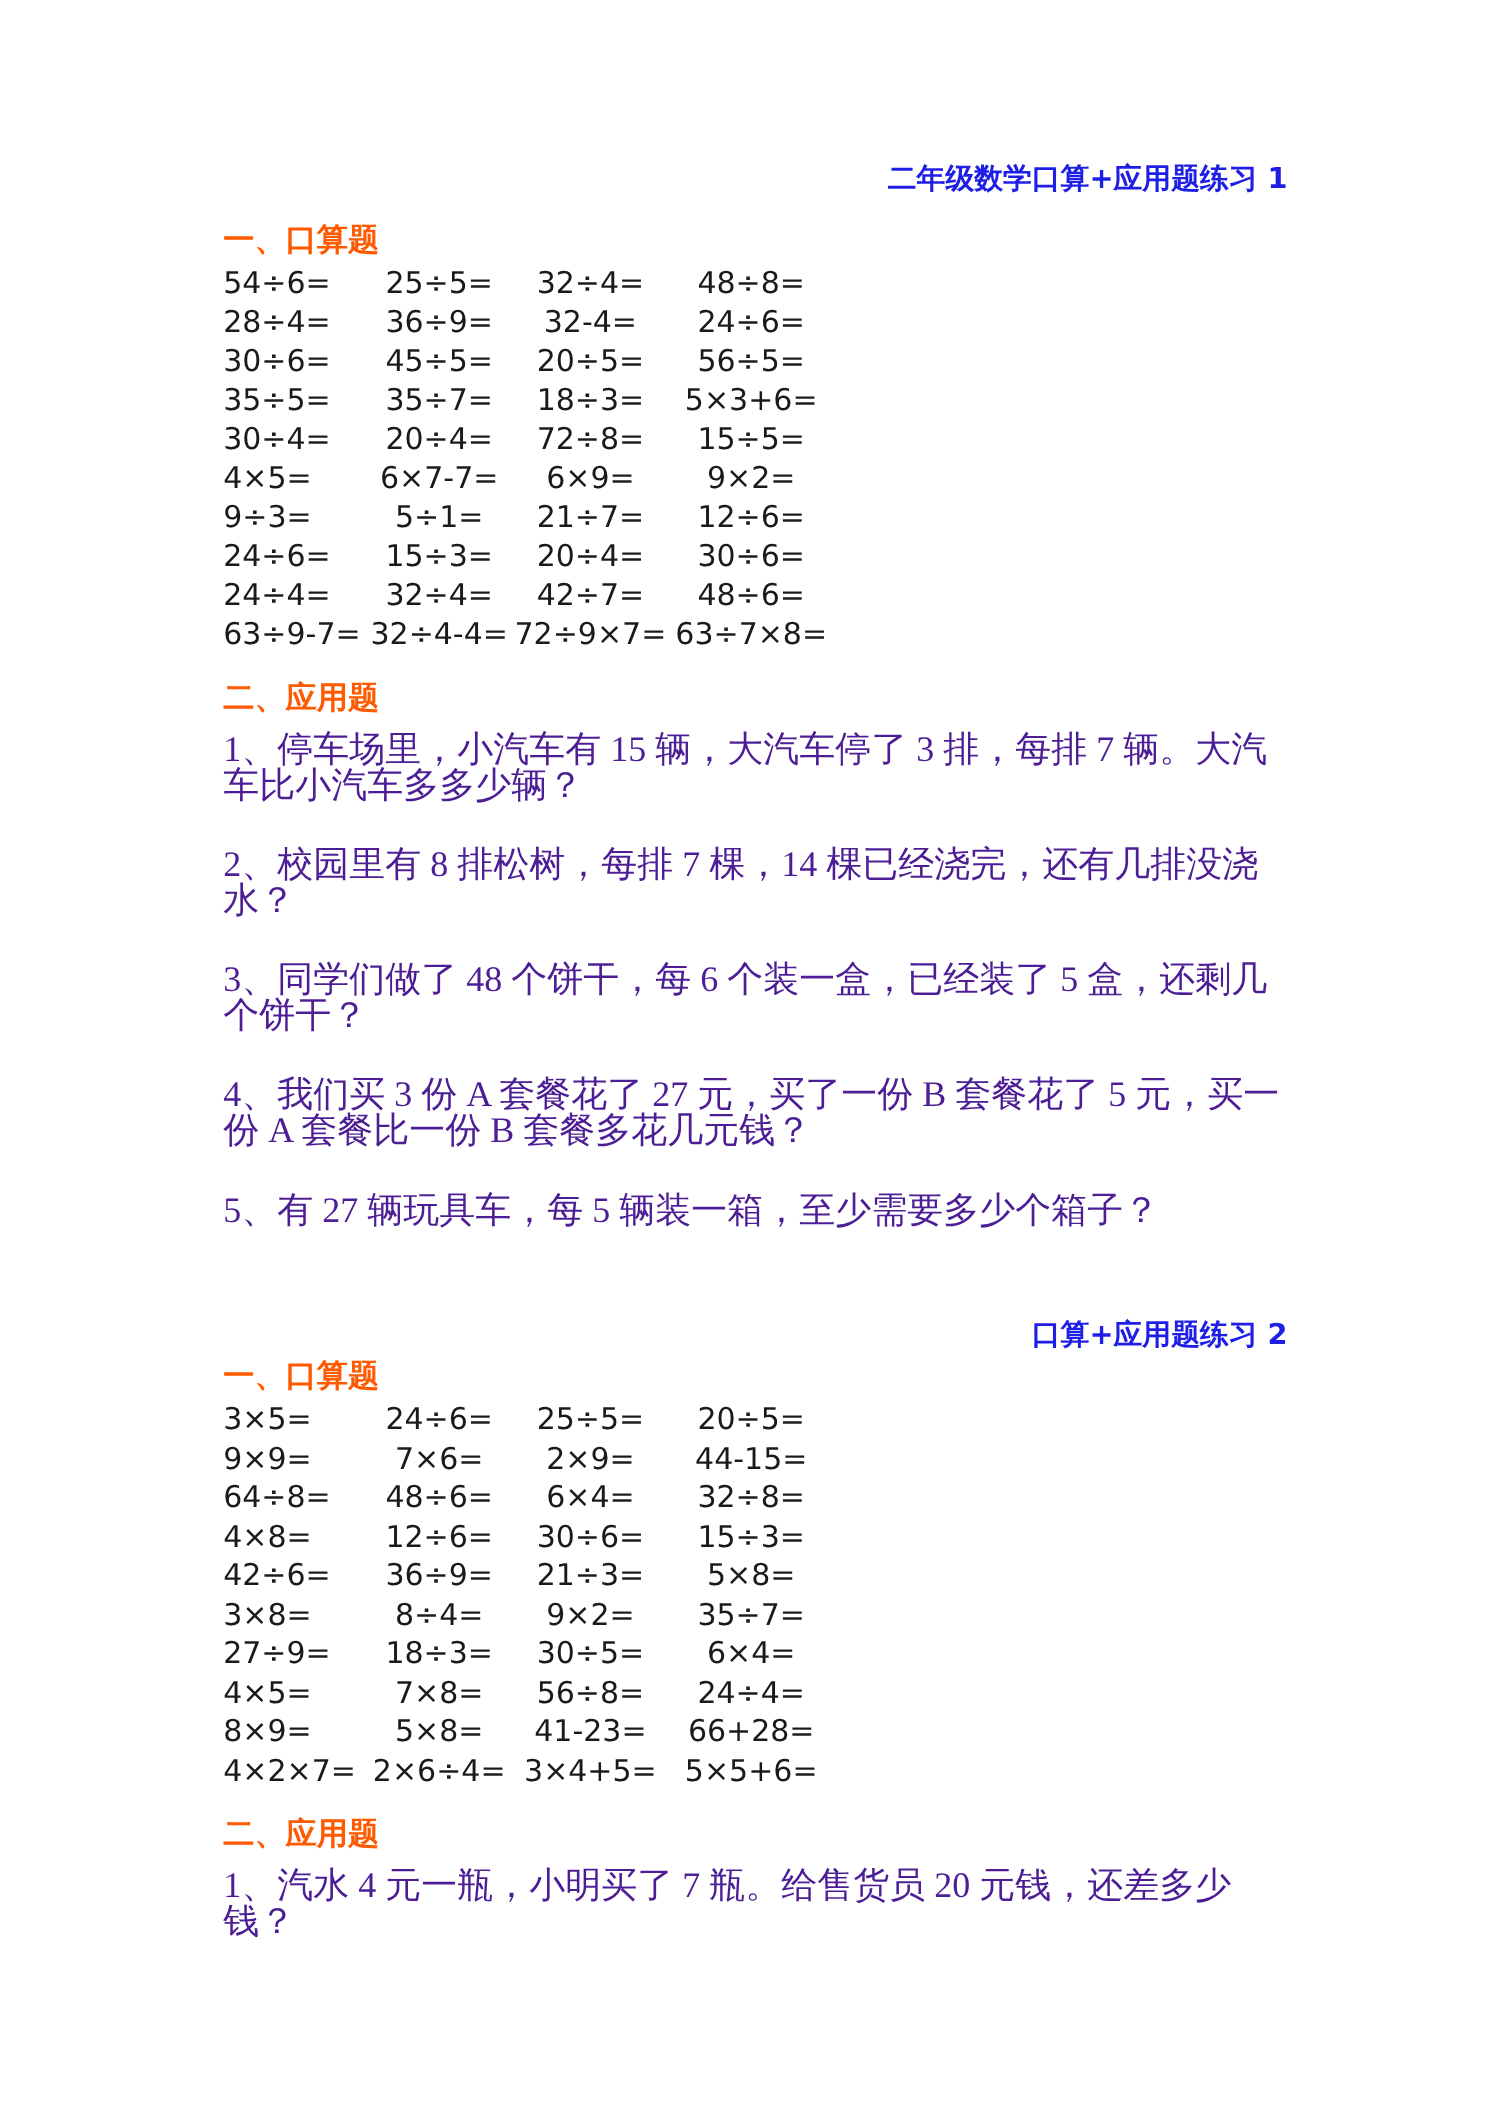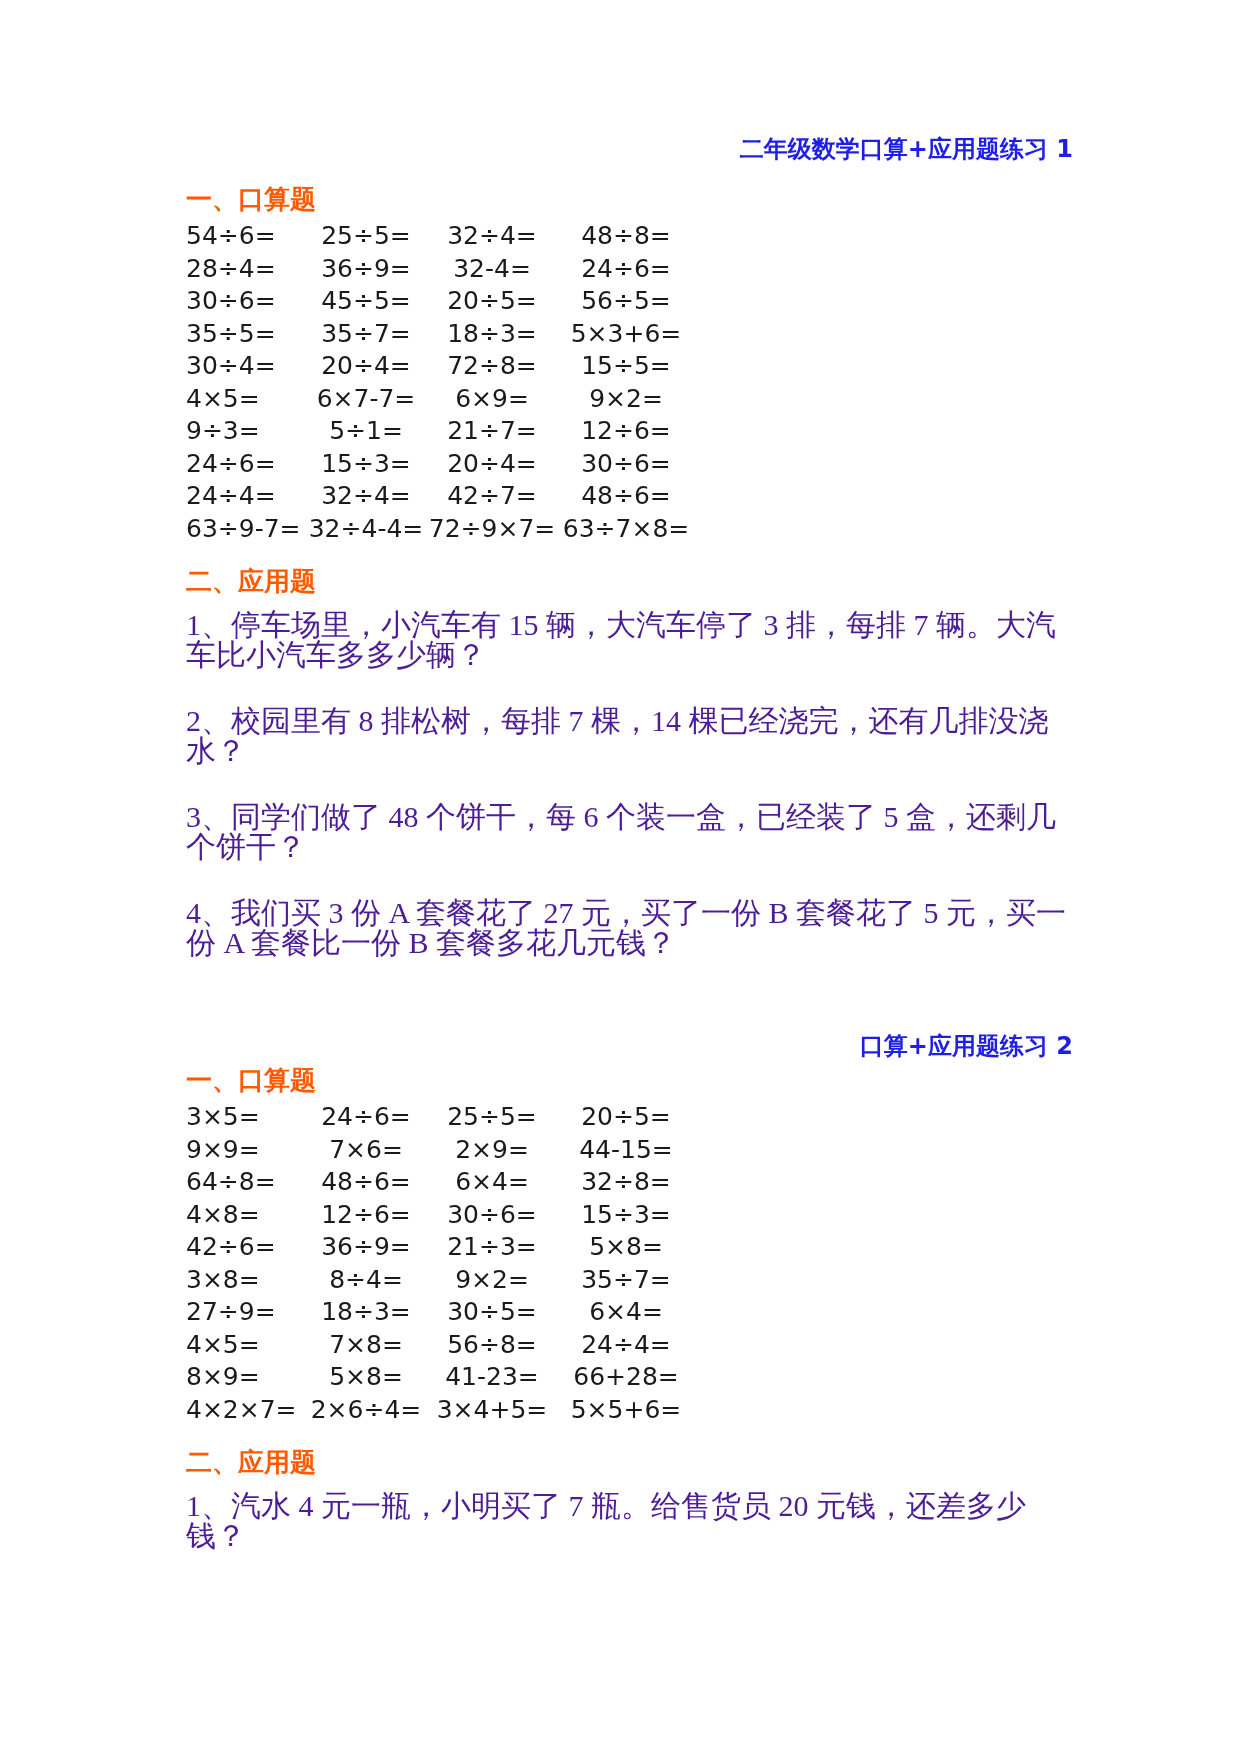--- a/index.html
+++ b/index.html
@@ -130,20 +130,21 @@
       </div>
     </div>
 
     <h2 class="section-heading word-heading">二、应用题</h2>
 
     <div class="word-problems">
       <p class="word-problem">1、停车场里，小汽车有 15 辆，大汽车停了 3 排，每排 7 辆。大汽车比小汽车多多少辆？</p>
       <p class="word-problem">2、校园里有 8 排松树，每排 7 棵，14 棵已经浇完，还有几排没浇水？</p>
       <p class="word-problem">3、同学们做了 48 个饼干，每 6 个装一盒，已经装了 5 盒，还剩几个饼干？</p>
       <p class="word-problem">4、我们买 3 份 A 套餐花了 27 元，买了一份 B 套餐花了 5 元，买一份 A 套餐比一份 B 套餐多花几元钱？</p>
+      <p class="word-problem">5、有 27 辆玩具车，每 5 辆装一箱，至少需要多少个箱子？</p>
     </div>
   </section>
 
   <section class="ws2">
     <h1 class="doc-title">口算+应用题练习 2</h1>
 
     <h2 class="section-heading oral-heading">一、口算题</h2>
 
     <div class="oral-grid">
       <div class="oral-row">

